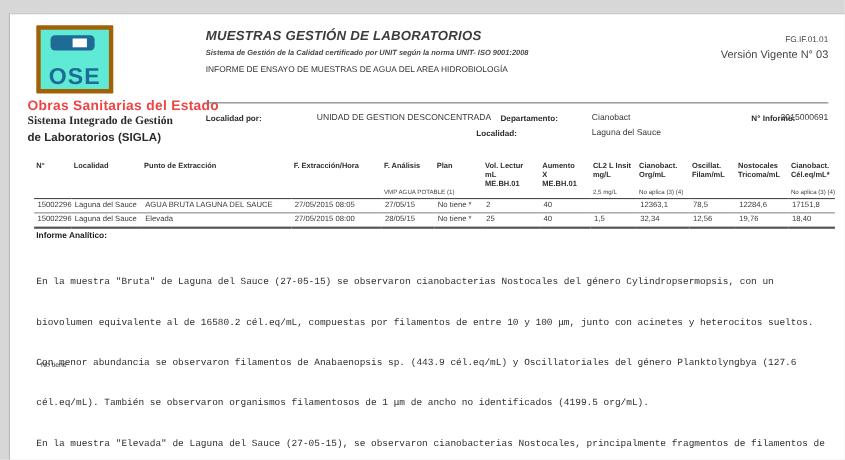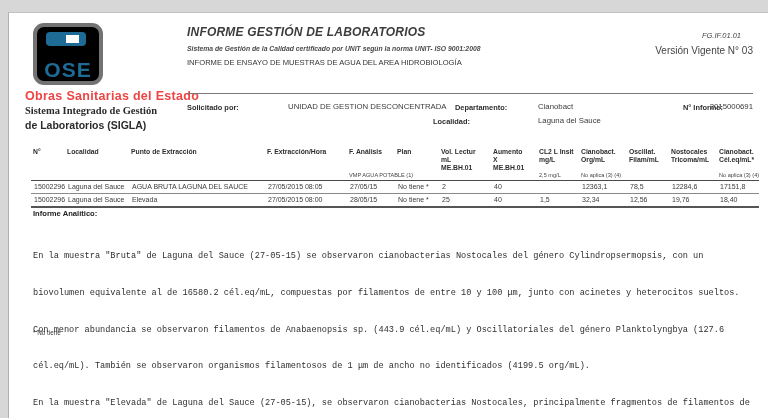--- a/index.html
+++ b/index.html
@@ -9,41 +9,41 @@
     font-family:"Liberation Sans", sans-serif;
     -webkit-font-smoothing:antialiased;
   }
   .page{
     position:absolute;left:8px;top:12px;width:760px;height:406px;
     background:#ffffff;border-left:1px solid #b0b0b0;border-top:1px solid #c2c2c2;
   }
   
   .logo-box{
     position:absolute;left:24px;top:10px;width:62px;height:54px;
-    border:4px solid #737373;border-radius:11px;background:#000000;
+    border:4px solid #a16207;border-radius:1px;background:#5eead4;
   }
   .logo-band{
     position:absolute;left:9px;top:5px;width:40px;height:14px;
     background:#1e6b96;border-radius:4px;
   }
   .logo-band-window{
     position:absolute;right:7px;top:3px;width:13px;height:8px;background:#fff;
   }
   .logo-text{
     position:absolute;left:0;bottom:1px;width:100%;text-align:center;
     font-weight:bold;font-size:21px;line-height:21px;color:#1e6b96;letter-spacing:1px;
   }
   .org-name{position:absolute;left:16px;top:76px;font-size:12.5px;font-weight:bold;color:#ef4444;letter-spacing:0.3px;}
   .org-line2{position:absolute;left:16px;top:92px;font-size:10.5px;font-weight:bold;color:#2b2b2b;font-family:Liberation Serif, serif;}
   .org-line3{position:absolute;left:16px;top:106px;font-size:10.5px;font-weight:bold;color:#2b2b2b;}
   
   .hdr-title{position:absolute;left:178px;top:12px;font-size:12px;font-weight:bold;font-style:italic;color:#3c3c3c;letter-spacing:0.2px;}
   .hdr-cert{position:absolute;left:178px;top:32px;font-size:6.8px;font-weight:bold;font-style:italic;color:#4a4a4a;}
   .hdr-report{position:absolute;left:178px;top:45px;font-size:7.6px;font-weight:normal;color:#333;}
-  .doc-code{position:absolute;right:28px;top:18px;font-size:7.5px;color:#444;text-align:center;font-style:italic;}
+  .doc-code{position:absolute;right:16px;top:18px;font-size:7.5px;color:#444;text-align:center;}
   .doc-version{position:absolute;right:16px;top:32px;font-size:10px;color:#444;text-align:right;}
   .hr1{position:absolute;left:178px;top:80px;width:566px;border-top:1px solid #777;}
   
   .lbl{position:absolute;font-size:7.4px;font-weight:bold;color:#2e2e2e;}
   .val{position:absolute;font-size:7.8px;color:#3a3a3a;padding-left:33px;}
   
   .tbl-wrap{position:absolute;left:22px;top:134px;width:728px;}
   table{border-collapse:collapse;table-layout:fixed;width:728px;}
   th{
     font-size:6.8px;font-weight:bold;color:#2e2e2e;text-align:left;
@@ -76,28 +76,28 @@
   <div class="logo-box">
     <div class="logo-band">
       <div class="logo-band-window"></div>
     </div>
     <div class="logo-text">OSE</div>
   </div>
   <div class="org-name">Obras Sanitarias del Estado</div>
   <div class="org-line2">Sistema Integrado de Gestión</div>
   <div class="org-line3">de Laboratorios (SIGLA)</div>
 
-  <div class="hdr-title">INFORME GESTIÓN DE LABORATORIOS</div>
+  <div class="hdr-title">MUESTRAS GESTIÓN DE LABORATORIOS</div>
   <div class="hdr-cert">Sistema de Gestión de la Calidad certificado por UNIT según la norma UNIT- ISO 9001:2008</div>
   <div class="hdr-report">INFORME DE ENSAYO DE MUESTRAS DE AGUA DEL AREA HIDROBIOLOGÍA</div>
   <div class="doc-code">FG.IF.01.01</div>
   <div class="doc-version">Versión Vigente N° 03</div>
   <div class="hr1"></div>
 
-  <div class="lbl" style="left:178px;top:90px;">Solicitado por:</div>
+  <div class="lbl" style="left:178px;top:90px;">Localidad por:</div>
   <div class="val" style="left:246px;top:89px;">UNIDAD DE GESTION DESCONCENTRADA</div>
   <div class="lbl" style="left:424px;top:90px;padding-left:22px;">Departamento:</div>
   <div class="val" style="left:496px;top:89px;">Cianobact</div>
   <div class="lbl" style="left:424px;top:104px;">Localidad:</div>
   <div class="val" style="left:496px;top:103px;">Laguna del Sauce</div>
   <div class="lbl" style="left:652px;top:90px;padding-left:22px;">N° Informe:</div>
   <div class="val" style="right:16px;top:89px;text-align:right;">2015000691</div>
 
   <div class="tbl-wrap">
     <table>

